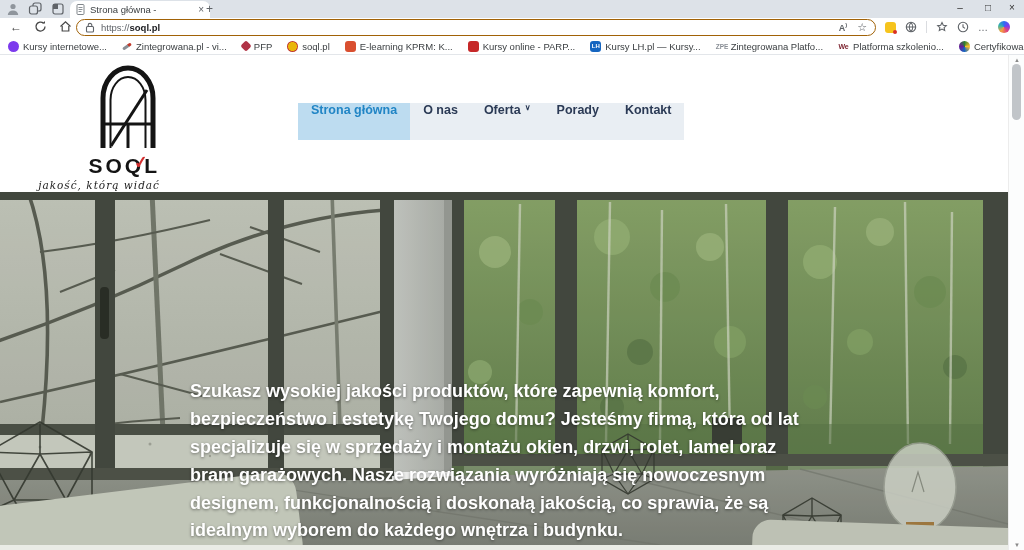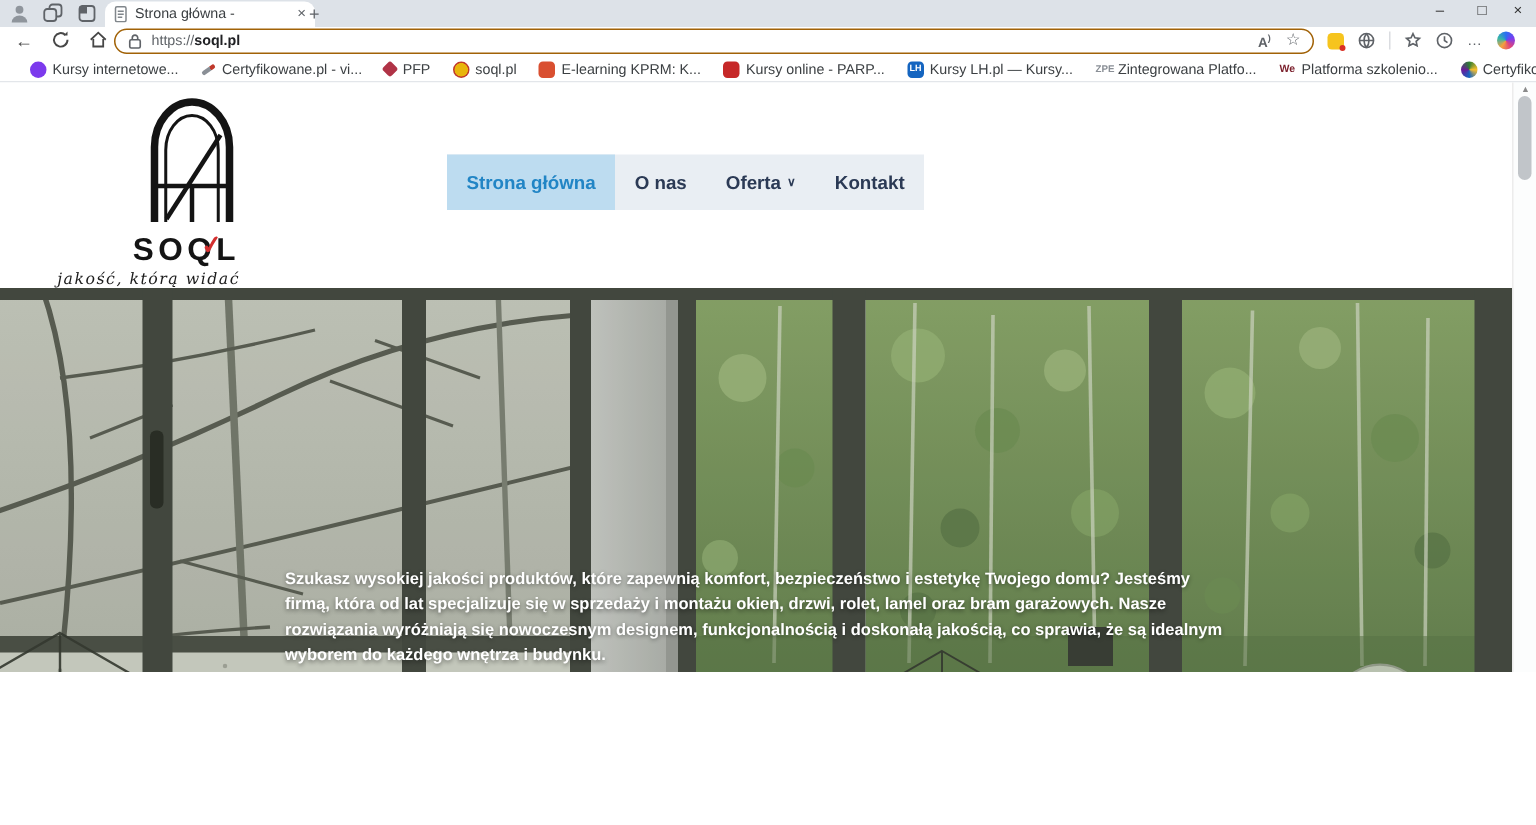--- a/index.html
+++ b/index.html
@@ -1,16 +1,16 @@
 <!DOCTYPE html>
 <html><head>
 <meta charset="utf-8">
 <style>
   html,body{margin:0;padding:0;background:#fff;}
-  #stage{position:relative;width:1024px;height:448px;overflow:hidden;
+  #stage{position:relative;width:1024px;height:550px;overflow:hidden;
     font-family:"Liberation Sans",sans-serif;background:#fff;}
 
   
   #tabstrip{position:absolute;left:0;top:0;width:1024px;height:18px;background:#dde2e8;}
   .ts-icon{position:absolute;top:2px;width:14px;height:14px;color:#5f6368;}
   #tab{position:absolute;left:70px;top:1px;width:128px;height:17px;background:#fff;
     border-radius:7px 7px 0 0;display:flex;align-items:center;padding:0 6px;gap:5px;}
   #tab-title{font-size:9.5px;color:#3c4043;white-space:nowrap;overflow:hidden;flex:1;}
   #tab-close{font-size:10px;color:#5f6368;line-height:1;cursor:default;}
   #newtab{position:absolute;left:206px;top:2px;font-size:12px;color:#5f6368;line-height:14px;}
@@ -29,21 +29,21 @@
   .ext-row{position:absolute;top:3px;display:flex;align-items:center;gap:9px;}
   .ext-yellow{width:11px;height:11px;border-radius:3px;background:#f6c41d;position:relative;}
   .ext-yellow::after{content:"";position:absolute;right:-1px;bottom:-1px;width:4px;height:4px;
     border-radius:50%;background:#d93025;}
   .vdiv{width:1px;height:12px;background:#dadce0;}
   .dots{font-size:10px;color:#5f6368;letter-spacing:1px;}
   .copilot{width:12px;height:12px;border-radius:50%;
     background:conic-gradient(#2b6ff2,#7a3cf0,#e0447c,#f6a13c,#35b6a9,#2b6ff2);}
 
   #bookmarks{position:absolute;left:0;top:38px;width:1024px;height:17px;background:#fff;
-    border-bottom:1px solid #e3e6ea;display:flex;align-items:center;padding:0 20px;gap:15px;box-sizing:border-box;}
+    border-bottom:1px solid #e3e6ea;display:flex;align-items:center;padding:0 8px;gap:15px;box-sizing:border-box;}
   .bm{display:flex;align-items:center;gap:4px;white-space:nowrap;}
   .bml{font-size:9.5px;color:#3c4043;}
   .bmi{width:11px;height:11px;border-radius:3px;display:inline-block;flex:none;
     font:700 6px/11px "Liberation Sans",sans-serif;text-align:center;}
   .i-purple{background:#7c3aed;border-radius:50%;}
   .i-pen{width:10px;height:3px;border-radius:2px;background:linear-gradient(90deg,#8a8f96 65%,#c0392b 65%);transform:rotate(-35deg);}
   .i-pfp{width:8px;height:8px;background:#b03346;transform:rotate(45deg);border-radius:2px;}
   .i-eduj{background:radial-gradient(circle,#e9b50b 55%,#c0392b 60%);border-radius:50%;}
   .i-kprm{background:#d94f30;}
   .i-parp{background:#c62828;}
@@ -54,40 +54,40 @@
 
   
   #siteheader{position:absolute;left:0;top:55px;width:1008px;height:137px;background:#fff;}
   #logo{position:absolute;left:30px;top:7px;width:130px;text-align:right;}
   #logo-name{font-size:21px;font-weight:800;letter-spacing:3px;color:#141414;position:relative;display:inline-block;}
   #logo-check{position:absolute;right:9px;top:-2px;color:#d32f2f;font-size:17px;font-weight:900;transform:rotate(-6deg);}
   #logo-tagline{font-family:"DejaVu Serif",serif;font-style:italic;font-size:10.5px;
     letter-spacing:1px;color:#1c1c1c;margin-top:1px;}
   #mainnav{position:absolute;left:298px;top:48px;height:37px;background:#e9eef3;
     display:flex;align-items:stretch;}
-  .nav-item{display:flex;align-items:center;padding:0 13px;font-size:12.5px;font-weight:700;
+  .nav-item{display:flex;align-items:flex-start;padding:0 13px;font-size:12.5px;font-weight:700;
     color:#2b3a55;gap:4px;cursor:default;}
   .nav-item.active{background:#bddcf0;color:#2185c5;}
   .nav-caret{font-size:8px;color:#2b3a55;}
   #searchbox{position:absolute;left:820px;top:50px;width:170px;height:29px;border:2px solid #1565c0;
     background:#fff;display:flex;align-items:center;padding:2px;box-sizing:border-box;gap:3px;}
   #search-input{flex:1;height:21px;border:1px solid #b7bcc2;border-radius:3px;font-size:11.5px;
     padding:0 6px;color:#333;font-family:"Liberation Sans",sans-serif;min-width:0;}
   #search-input::placeholder{color:#8b9095;}
   #search-btn{width:33px;height:22px;background:#1565c0;border:none;border-radius:3px;
     display:flex;align-items:center;justify-content:center;flex:none;}
 
   
   #hero{position:absolute;left:0;top:192px;width:1008px;height:353px;overflow:hidden;}
   #hero-svg{position:absolute;left:0;top:0;}
   #hero-heading{position:absolute;left:50%;transform:translateX(-50%);top:95px;width:660px;
     text-align:center;color:#fff;font-size:21.5px;line-height:1.28;font-weight:700;
     text-shadow:0 1px 5px rgba(0,0,0,.4);}
   #hero-paragraph{position:absolute;left:190px;top:186px;width:632px;color:#fff;
-    font-size:11px;line-height:1.55;font-weight:700;text-shadow:0 1px 3px rgba(0,0,0,.45);}
+    font-size:18px;line-height:1.55;font-weight:700;text-shadow:0 1px 3px rgba(0,0,0,.45);}
   #bottomstrip{position:absolute;left:0;top:545px;width:1008px;height:5px;background:#eaece6;}
 
   
   #scrollbar{position:absolute;left:1008px;top:55px;width:16px;height:495px;background:#fcfdfd;
     border-left:1px solid #ececec;box-sizing:border-box;}
   .sb-arrow{position:absolute;left:0;width:16px;text-align:center;font-size:6px;color:#8a8a8a;}
   #sb-thumb{position:absolute;left:3px;top:9px;width:9px;height:56px;background:#c1c5c9;border-radius:5px;}
 </style>
 </head>
 <body>
@@ -165,21 +165,21 @@
     </span>
   </div>
 
   <div id="bookmarks">
     <span class="bm">
         <span class="bmi i-purple"></span>
         <span class="bml">Kursy internetowe...</span>
       </span>
     <span class="bm">
         <span class="bmi i-pen"></span>
-        <span class="bml">Certyfikowane.pl - vi...</span>
+        <span class="bml">Zintegrowana.pl - vi...</span>
       </span>
     <span class="bm">
         <span class="bmi i-pfp"></span>
         <span class="bml">PFP</span>
       </span>
     <span class="bm">
         <span class="bmi i-eduj"></span>
         <span class="bml">soql.pl</span>
       </span>
     <span class="bm">
@@ -225,20 +225,23 @@
     <nav id="mainnav">
       <span class="nav-item active">
           <span>Strona główna</span>
         </span>
       <span class="nav-item">
           <span>O nas</span>
         </span>
       <span class="nav-item">
           <span>Oferta</span>
           <span class="nav-caret">∨</span>
+        </span>
+      <span class="nav-item">
+          <span>Porady</span>
         </span>
       <span class="nav-item">
           <span>Kontakt</span>
         </span>
     </nav>
 
   </div>
 
   <div id="hero">
     <svg id="hero-svg" width="1008" height="353" viewBox="0 0 1008 353">

